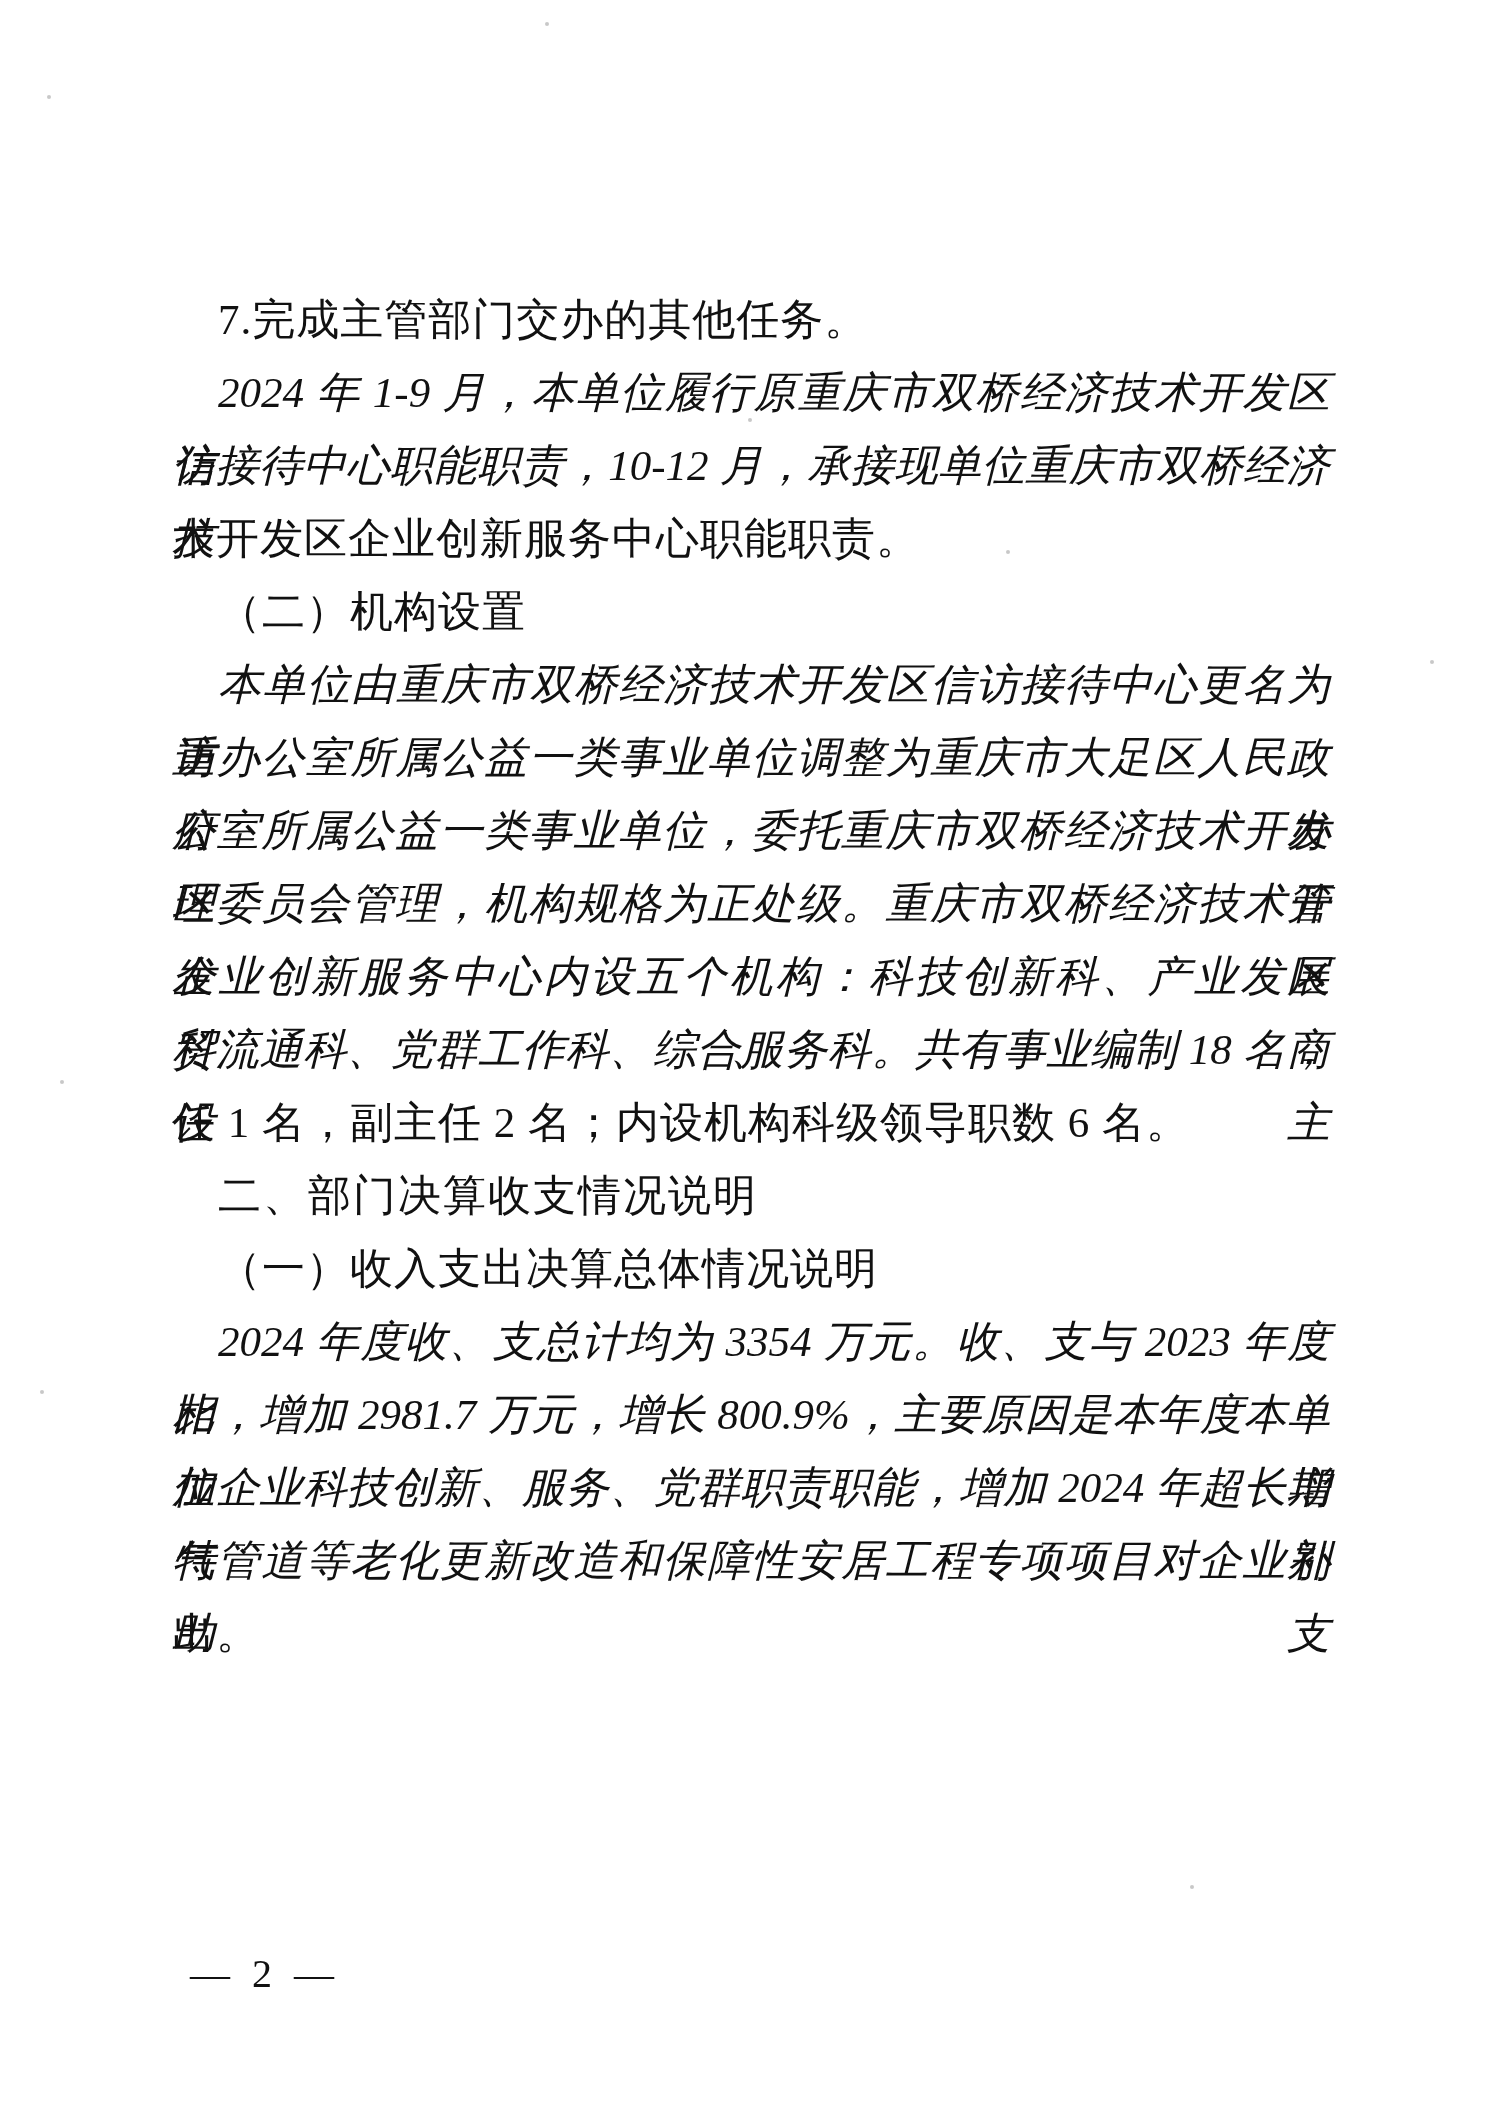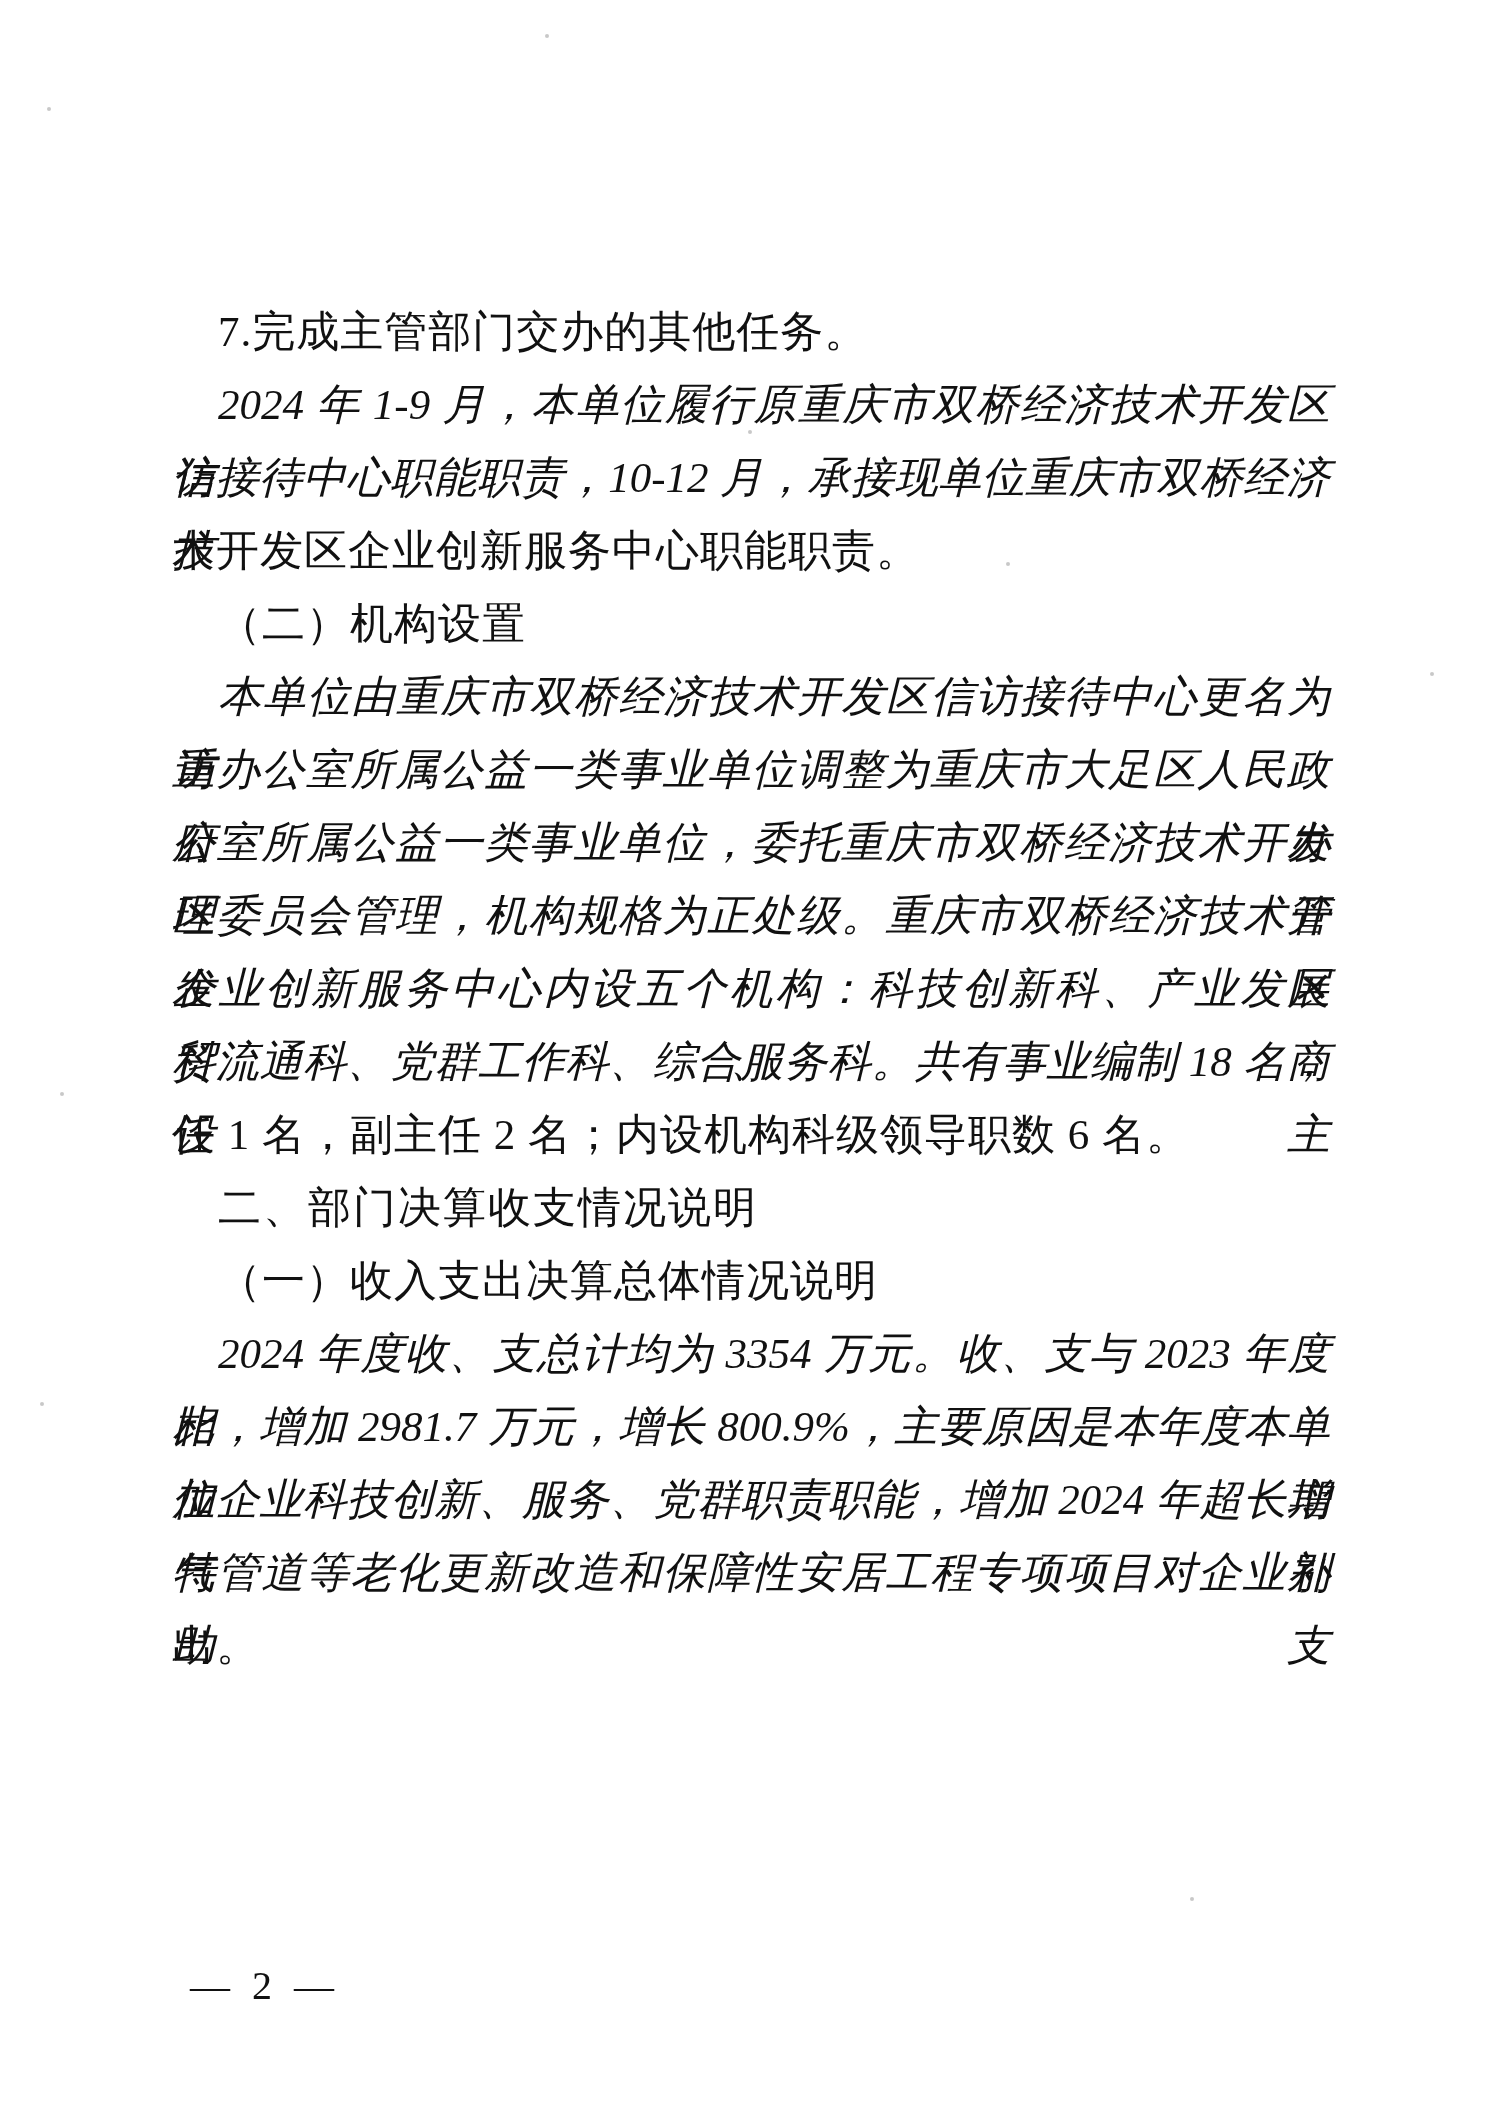--- a/index.html
+++ b/index.html
@@ -12,21 +12,20 @@
     height: 2106px;
     position: relative;
     font-family: "Liberation Serif", "DejaVu Serif", serif;
     color: #111111;
     overflow: hidden;
   }
   .page {
     position: absolute;
     inset: 0;
     background: #ffffff;
-    margin-top: 12px;
   }
   .text-block {
     position: absolute;
     left: 172px;
     top: 283px;
     width: 1158px;
   }
   .line {
     height: 73px;
     line-height: 73px;

